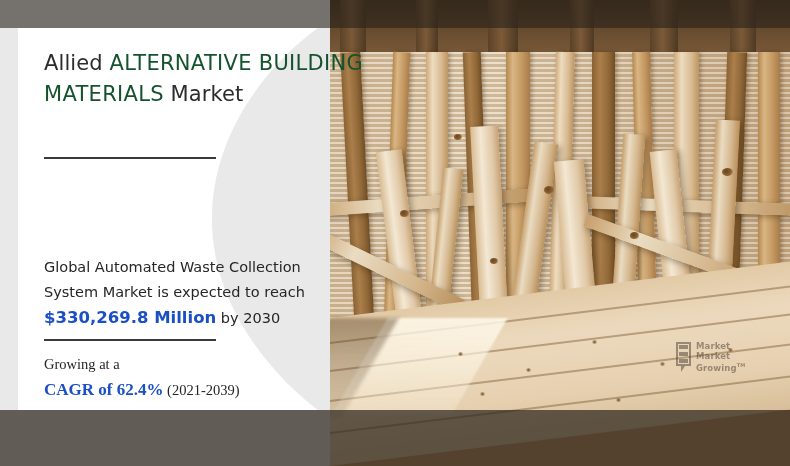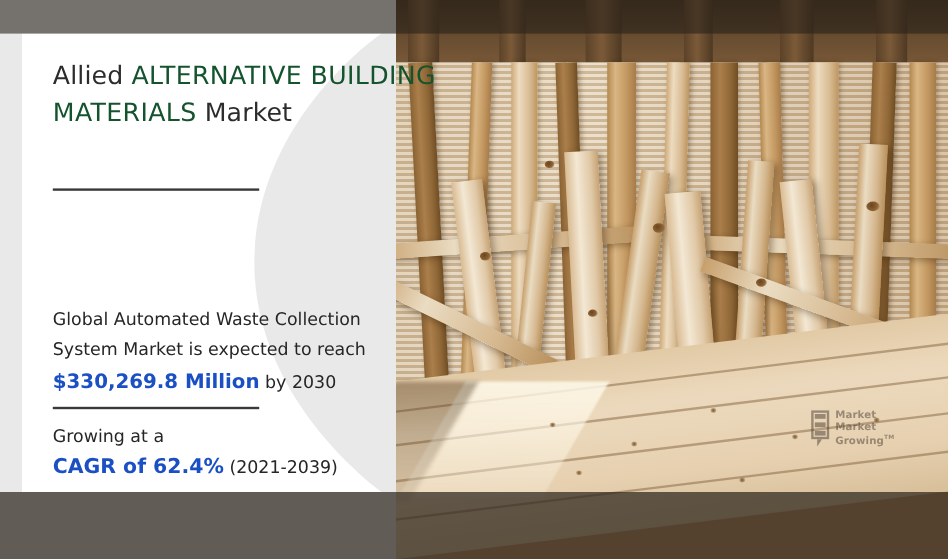--- a/index.html
+++ b/index.html
@@ -112,21 +112,21 @@
   .rule-2 { position:absolute; left:44px; top:339px; }
 
   .stat {
     position:absolute; left:44px; top:255px; width:330px;
     font-size:14.5px; line-height:25px; color:#262626;
   }
   .stat .hl { color:#1b4fc4; font-weight:bold; font-size:16.5px; }
 
   .cagr {
     position:absolute; left:44px; top:352px; width:330px;
-    font-size:14.5px; line-height:25px; color:#262626;
+    font-size:14.5px; line-height:25px; color:#262626;font-family:Liberation Serif, serif;
   }
   .cagr .hl { color:#1b4fc4; font-weight:bold; font-size:17px; }
 
   
   .logo {
     position:absolute; left:676px; top:342px;
     display:flex; align-items:flex-start; gap:3px;
     opacity:.46;
   }
   .logo-mark { position:relative; width:17px; height:30px; }

